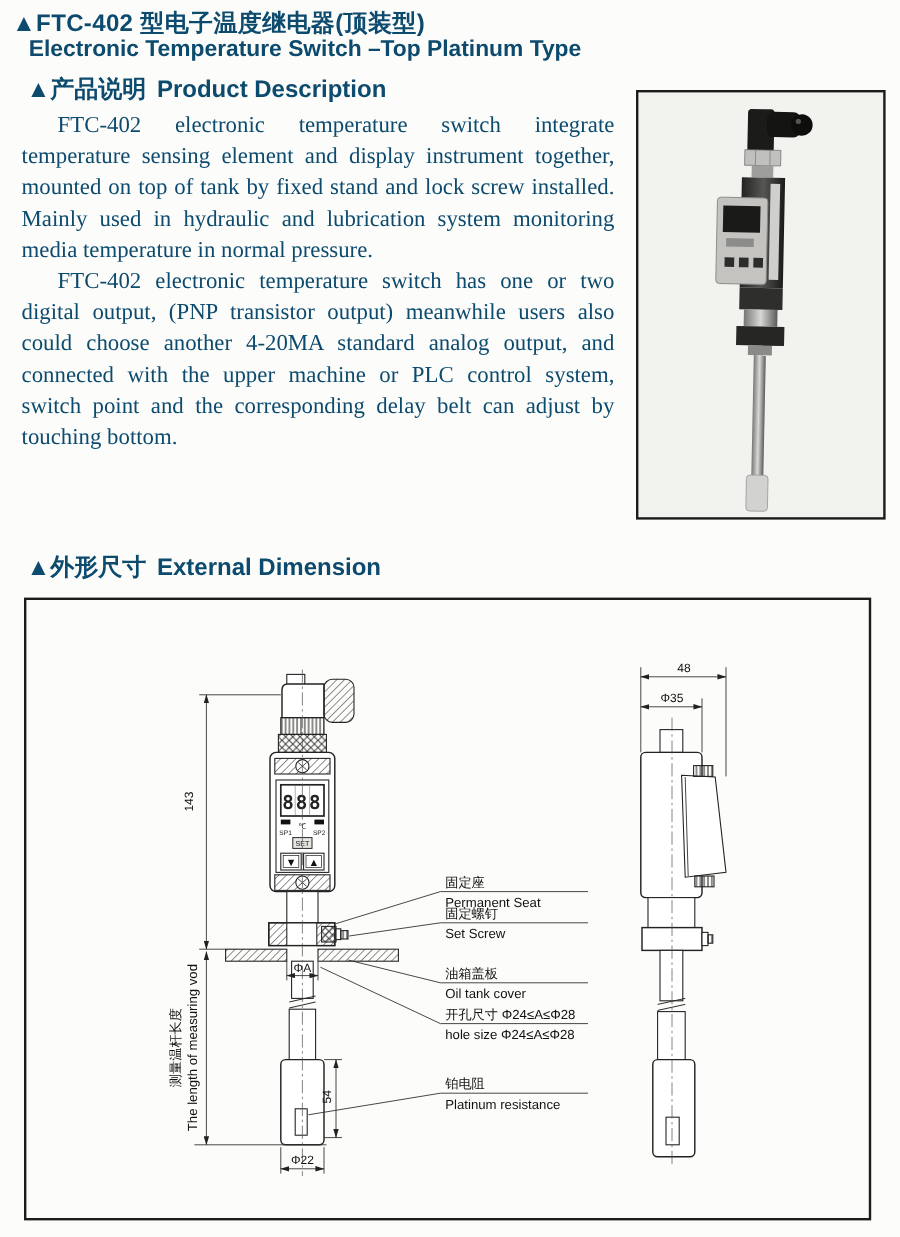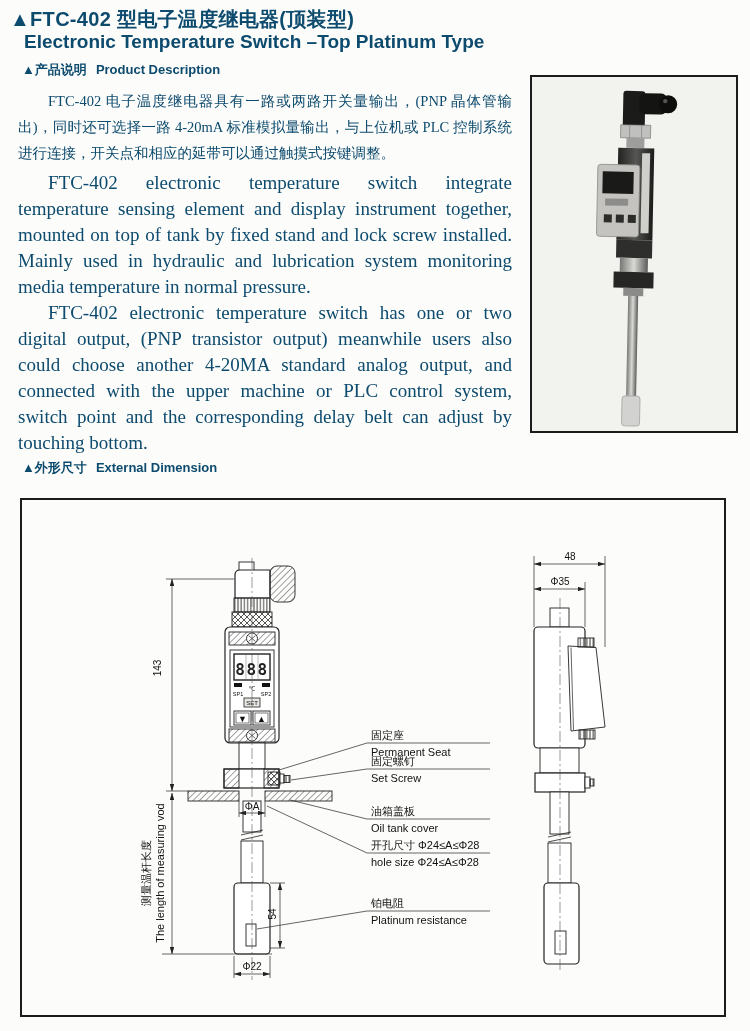--- a/index.html
+++ b/index.html
@@ -1,21 +1,21 @@
 <!DOCTYPE html>
 <html><head>
 <meta charset="utf-8">
 <style>
   html,body{margin:0;padding:0;background:#e9e9e7;}
   .page{position:relative;width:750px;height:1031px;background:#fcfcfa;
         font-family:"Liberation Sans",sans-serif;color:#0c4a6e;overflow:hidden;}
   .title-zh{position:absolute;left:10px;top:6px;font-size:20px;font-weight:bold;letter-spacing:.3px;
             font-family:"Liberation Sans",sans-serif;}
   .title-en{position:absolute;left:24px;top:31px;font-size:19px;font-weight:bold;}
-  .sec{position:absolute;font-size:13px;font-weight:bold;white-space:nowrap;}
+  .sec{position:absolute;font-size:20px;font-weight:bold;white-space:nowrap;}
   .sec .en-part{margin-left:9px;}
   #sec1{left:22px;top:61px;}
   #sec2{left:22px;top:459px;text-align:right;}
   .textcol{position:absolute;left:18px;top:88px;width:494px;}
   .p-zh{font-size:14.5px;line-height:26px;text-align:justify;text-indent:30px;margin:0;
         font-family:"Liberation Serif",serif;}
   .p-en{font-size:19px;line-height:26px;text-align:justify;text-indent:30px;margin:0;
         font-family:"Liberation Serif",serif;}
   .photo-frame{position:absolute;left:530px;top:75px;width:204px;height:354px;
                border:2px solid #1c1c1c;background:#f2f2ef;}
@@ -42,21 +42,20 @@
 <div class="page">
 
   <div class="title-zh">▲FTC-402 型电子温度继电器(顶装型)</div>
   <div class="title-en">Electronic Temperature Switch –Top Platinum Type</div>
 
   <div class="sec" id="sec1">
     <span>▲产品说明</span><span class="en-part">Product Description</span>
   </div>
 
   <div class="textcol">
-    <p class="p-zh">FTC-402 电子温度继电器具有一路或两路开关量输出，(PNP 晶体管输出)，同时还可选择一路 4-20mA 标准模拟量输出，与上位机或 PLC 控制系统进行连接，开关点和相应的延带可以通过触摸式按键调整。</p>
     <p class="p-en" style="margin-top:4px">FTC-402 electronic temperature switch integrate temperature sensing element and display instrument together, mounted on top of tank by fixed stand and lock screw installed. Mainly used in hydraulic and lubrication system monitoring media temperature in normal pressure.</p>
     <p class="p-en">FTC-402 electronic temperature switch has one or two digital output, (PNP transistor output) meanwhile users also could choose another 4-20MA standard analog output, and connected with the upper machine or PLC control system, switch point and the corresponding delay belt can adjust by touching bottom.</p>
   </div>
 
   <div class="photo-frame">
     <svg width="204" height="354" viewBox="0 0 204 354">
       <defs>
         <linearGradient id="met" x1="0" y1="0" x2="1" y2="0">
           <stop offset="0" stop-color="#4a4a48"></stop>
             <stop offset="0.45" stop-color="#c9c9c6"></stop>

